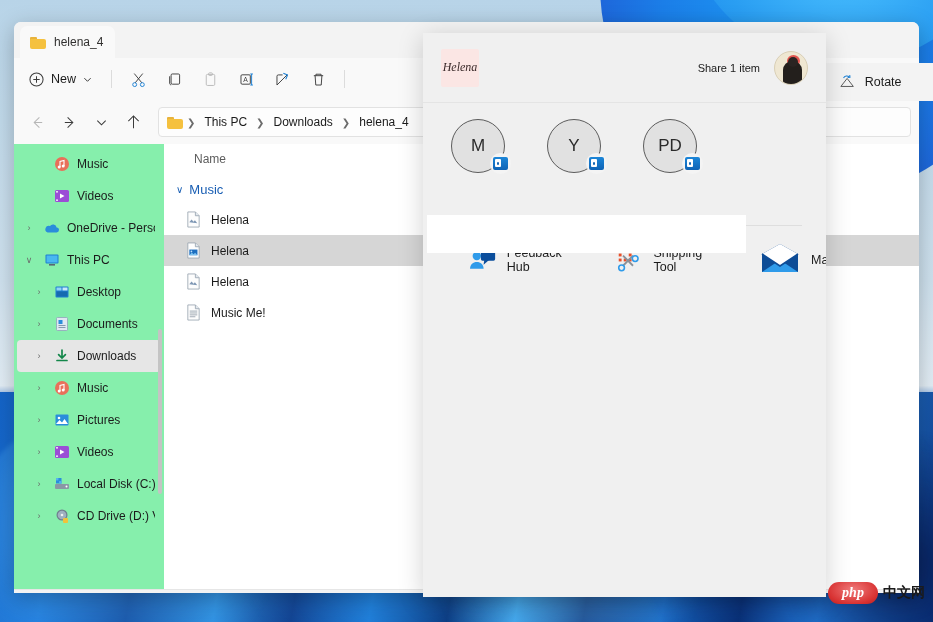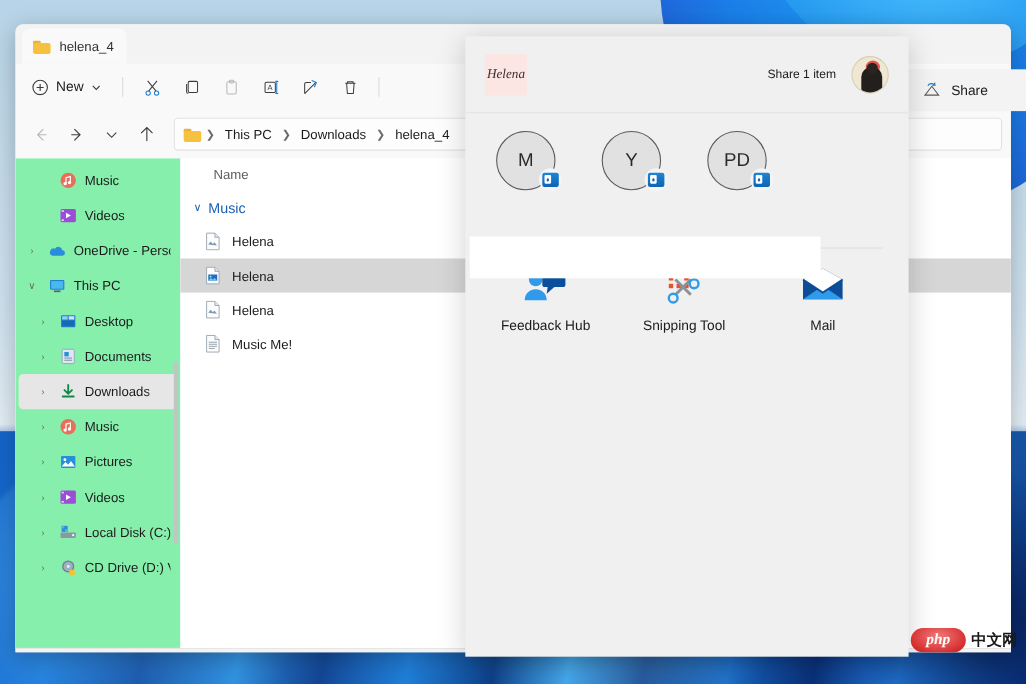--- a/index.html
+++ b/index.html
@@ -146,25 +146,25 @@
     position:absolute; right:-4px; bottom:-1px; width:21px; height:21px; border-radius:50%;
     background:#f4f4f4; display:flex; align-items:center; justify-content:center;
   }
   .ol-glyph { width:15px; height:13px; background:linear-gradient(180deg,#1c86d8,#0f63b5); border-radius:2px; position:relative; }
   .ol-glyph:after{content:"";position:absolute;left:1.5px;top:2px;width:6px;height:8px;background:#fff;border-radius:1px;}
   .ol-glyph:before{content:"";position:absolute;left:3.5px;top:4.5px;width:2.5px;height:3px;background:#1466b5;border-radius:50%;z-index:2;}
 
   .white-overlay { position:absolute; left:4px; top:182px; width:319px; height:38px; background:#fff; }
   .sh-divider { height:1px; background:#dedede; margin:14px 24px 0 24px; }
   .apps { display:flex; gap:32px; padding:14px 0 0 26px; }
-  .app { width:94px; display:flex; flex-direction:column; align-items:center; gap:9px; }
+  .app { width:94px; display:flex; flex-direction:row; align-items:center; gap:9px;margin-left:19px; }
   .app-name { font-size:12.5px; color:#1b1b1b; }
 
   
-  .wm { position:absolute; right:8px; bottom:29px; display:flex; align-items:center; gap:5px; }
+  .wm { position:absolute; right:8px; bottom:18px; display:flex; align-items:center; gap:5px; }
   .wm-php {
     width:50px; height:22px; border-radius:11px;
     background:radial-gradient(ellipse at 50% 35%, #f07b7b 0%, #d83232 70%, #b82020 100%);
     display:flex; align-items:center; justify-content:center;
     font-family:"Liberation Serif", serif; font-style:italic; font-weight:bold; font-size:14px; color:#fff;
   }
   .wm-cn { font-size:14px; color:#1a1a1a; font-weight:bold; }
 </style>
 </head>
 <body>
@@ -462,21 +462,21 @@
     </div>
   </div>
 
   <div class="behind-bar" style="top:63px; right:0; width:135px; height:38px; background:#f3f3f3;">
     <span>left</span>
     <svg width="18" height="16" viewBox="0 0 20 18" style="margin-left:10px">
       <path d="M2 14h14L9 5z" fill="none" stroke="#5a5a5a" stroke-width="1.1"></path>
       <path d="M5 4.5a4 4 0 016.5-1" fill="none" stroke="#1a7fd4" stroke-width="1.2"></path>
       <path d="M11.9 1.2l.3 2.6-2.6.2" fill="none" stroke="#1a7fd4" stroke-width="1.2"></path>
     </svg>
-    <span>Share</span>
+    <span>Rotate</span>
   </div>
 
   <div id="share">
     <div class="sh-head">
       <div class="sh-thumb">Helena</div>
       <div class="sh-title">Share 1 item</div>
       <div class="sh-avatar">
         <span class="av-red"></span>
         <span class="av-body"></span>
         <span class="av-head"></span>

